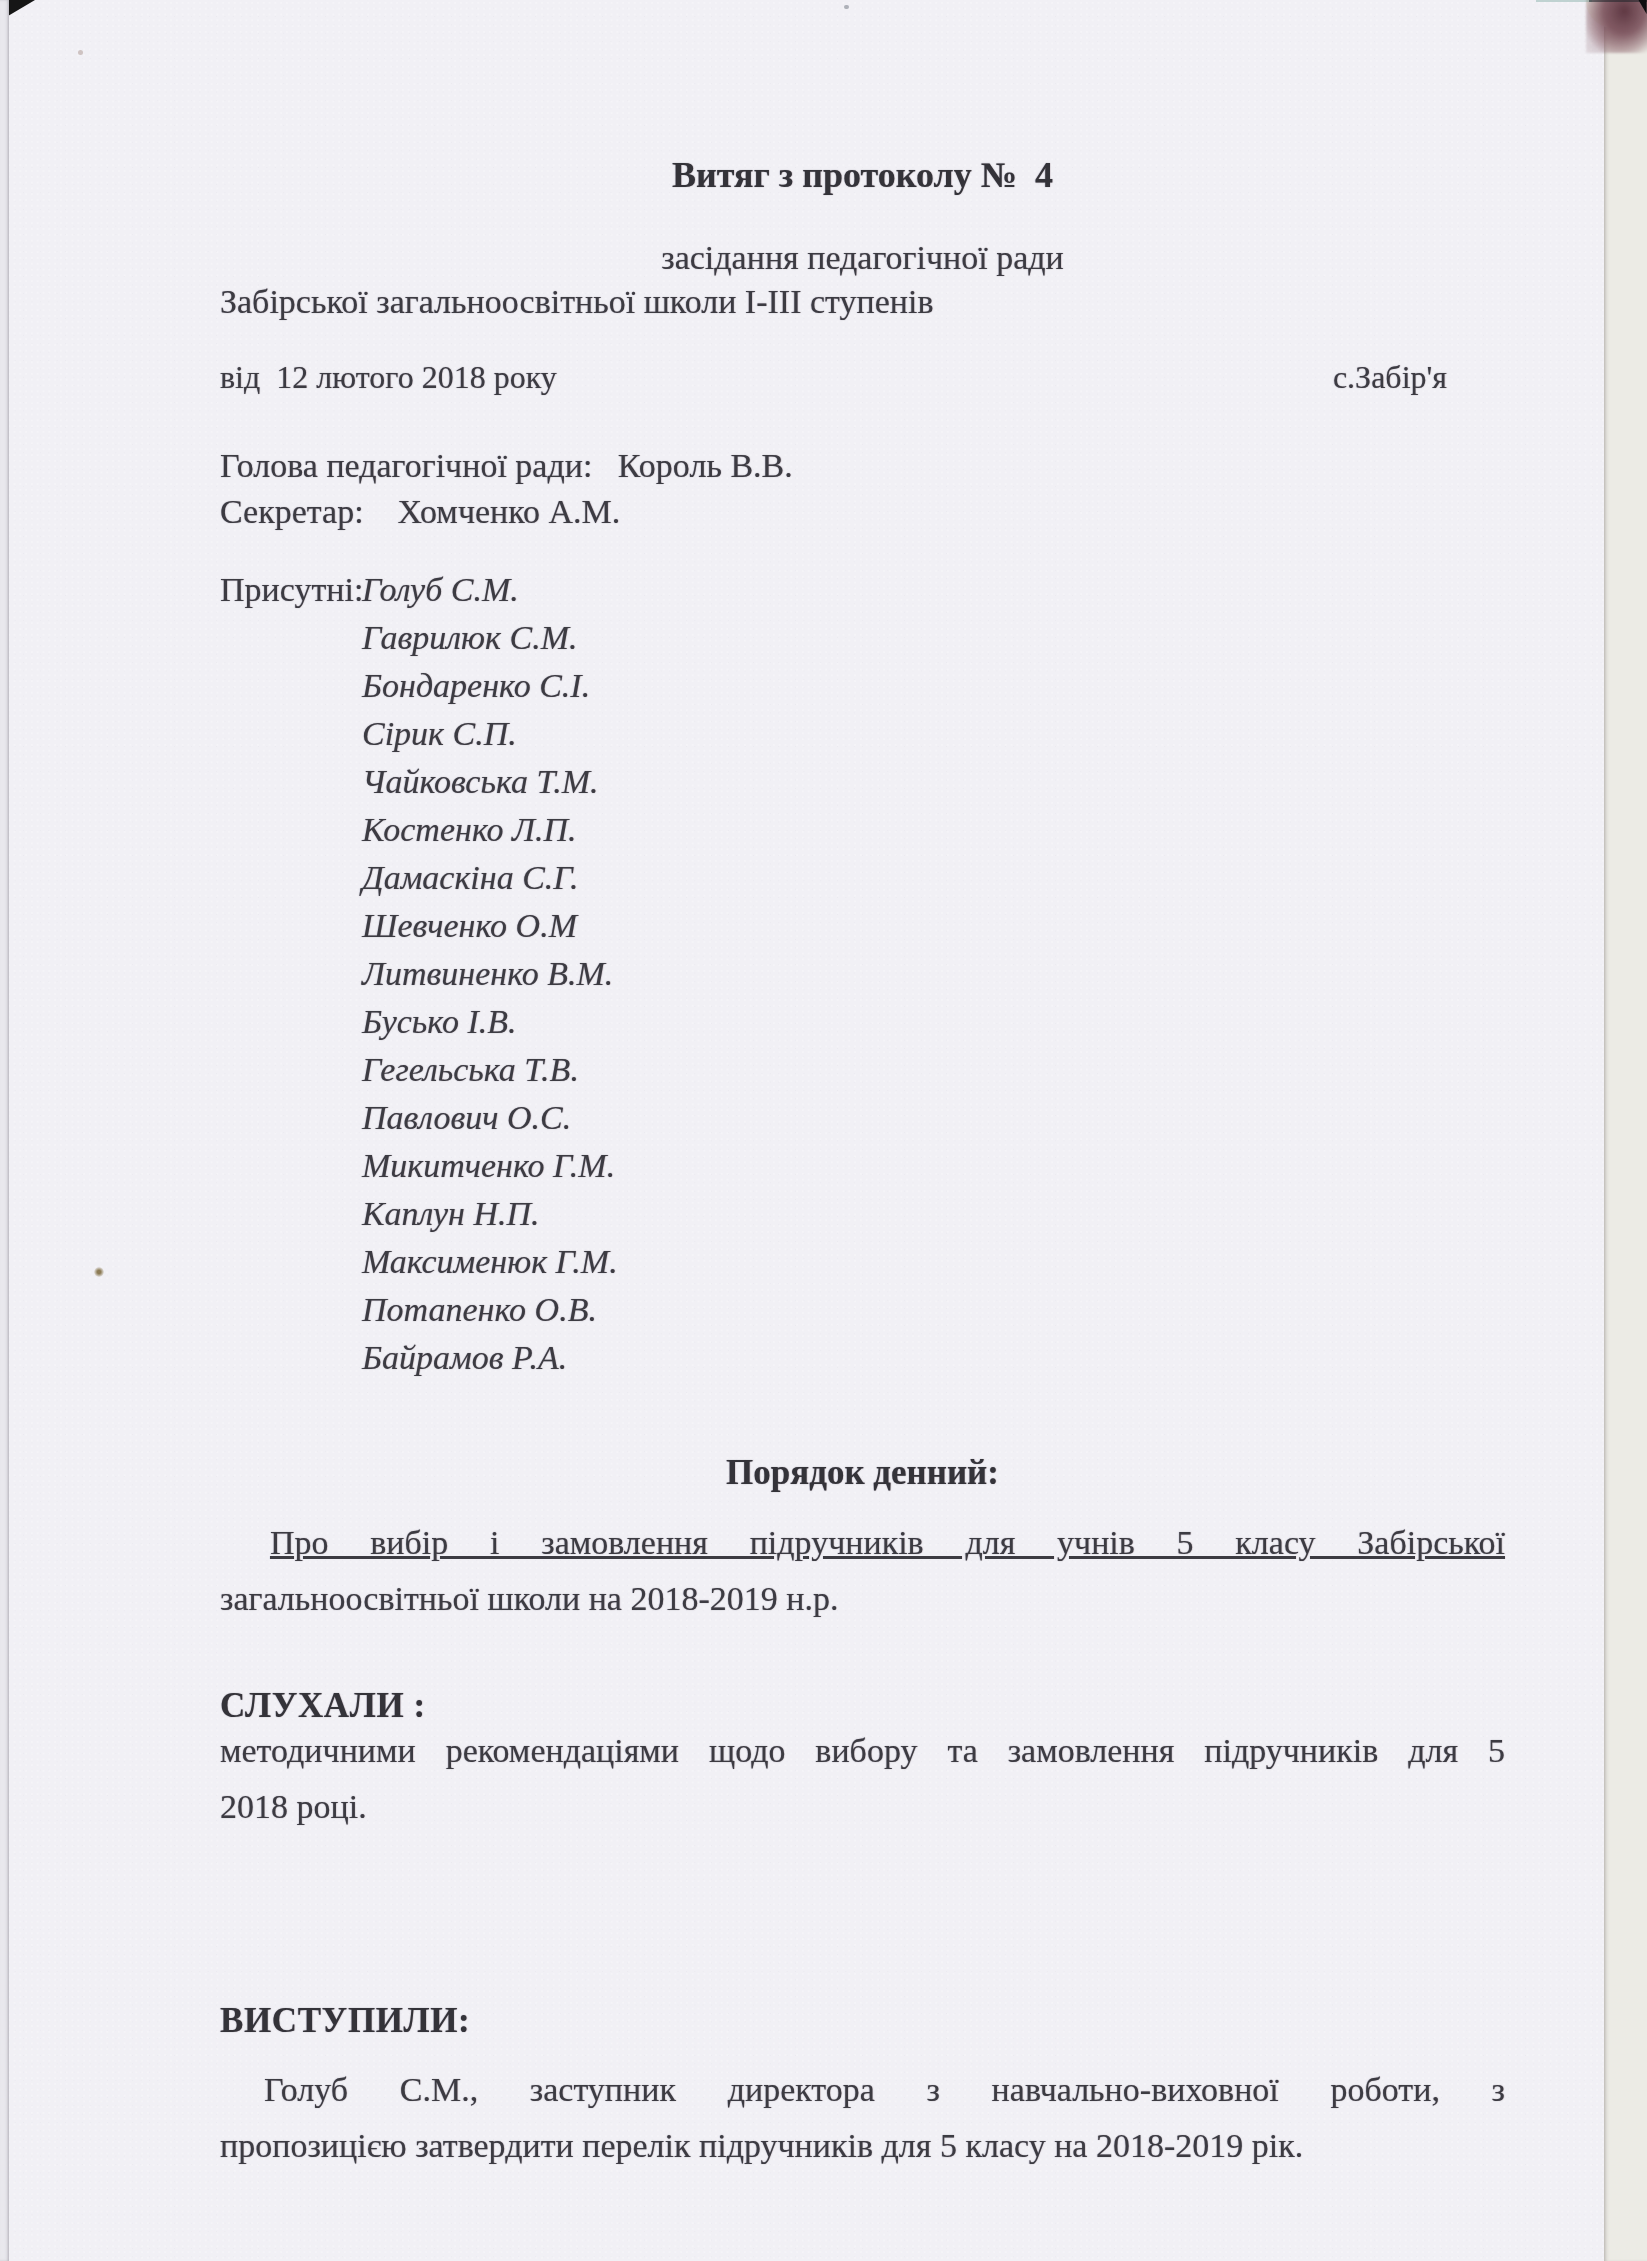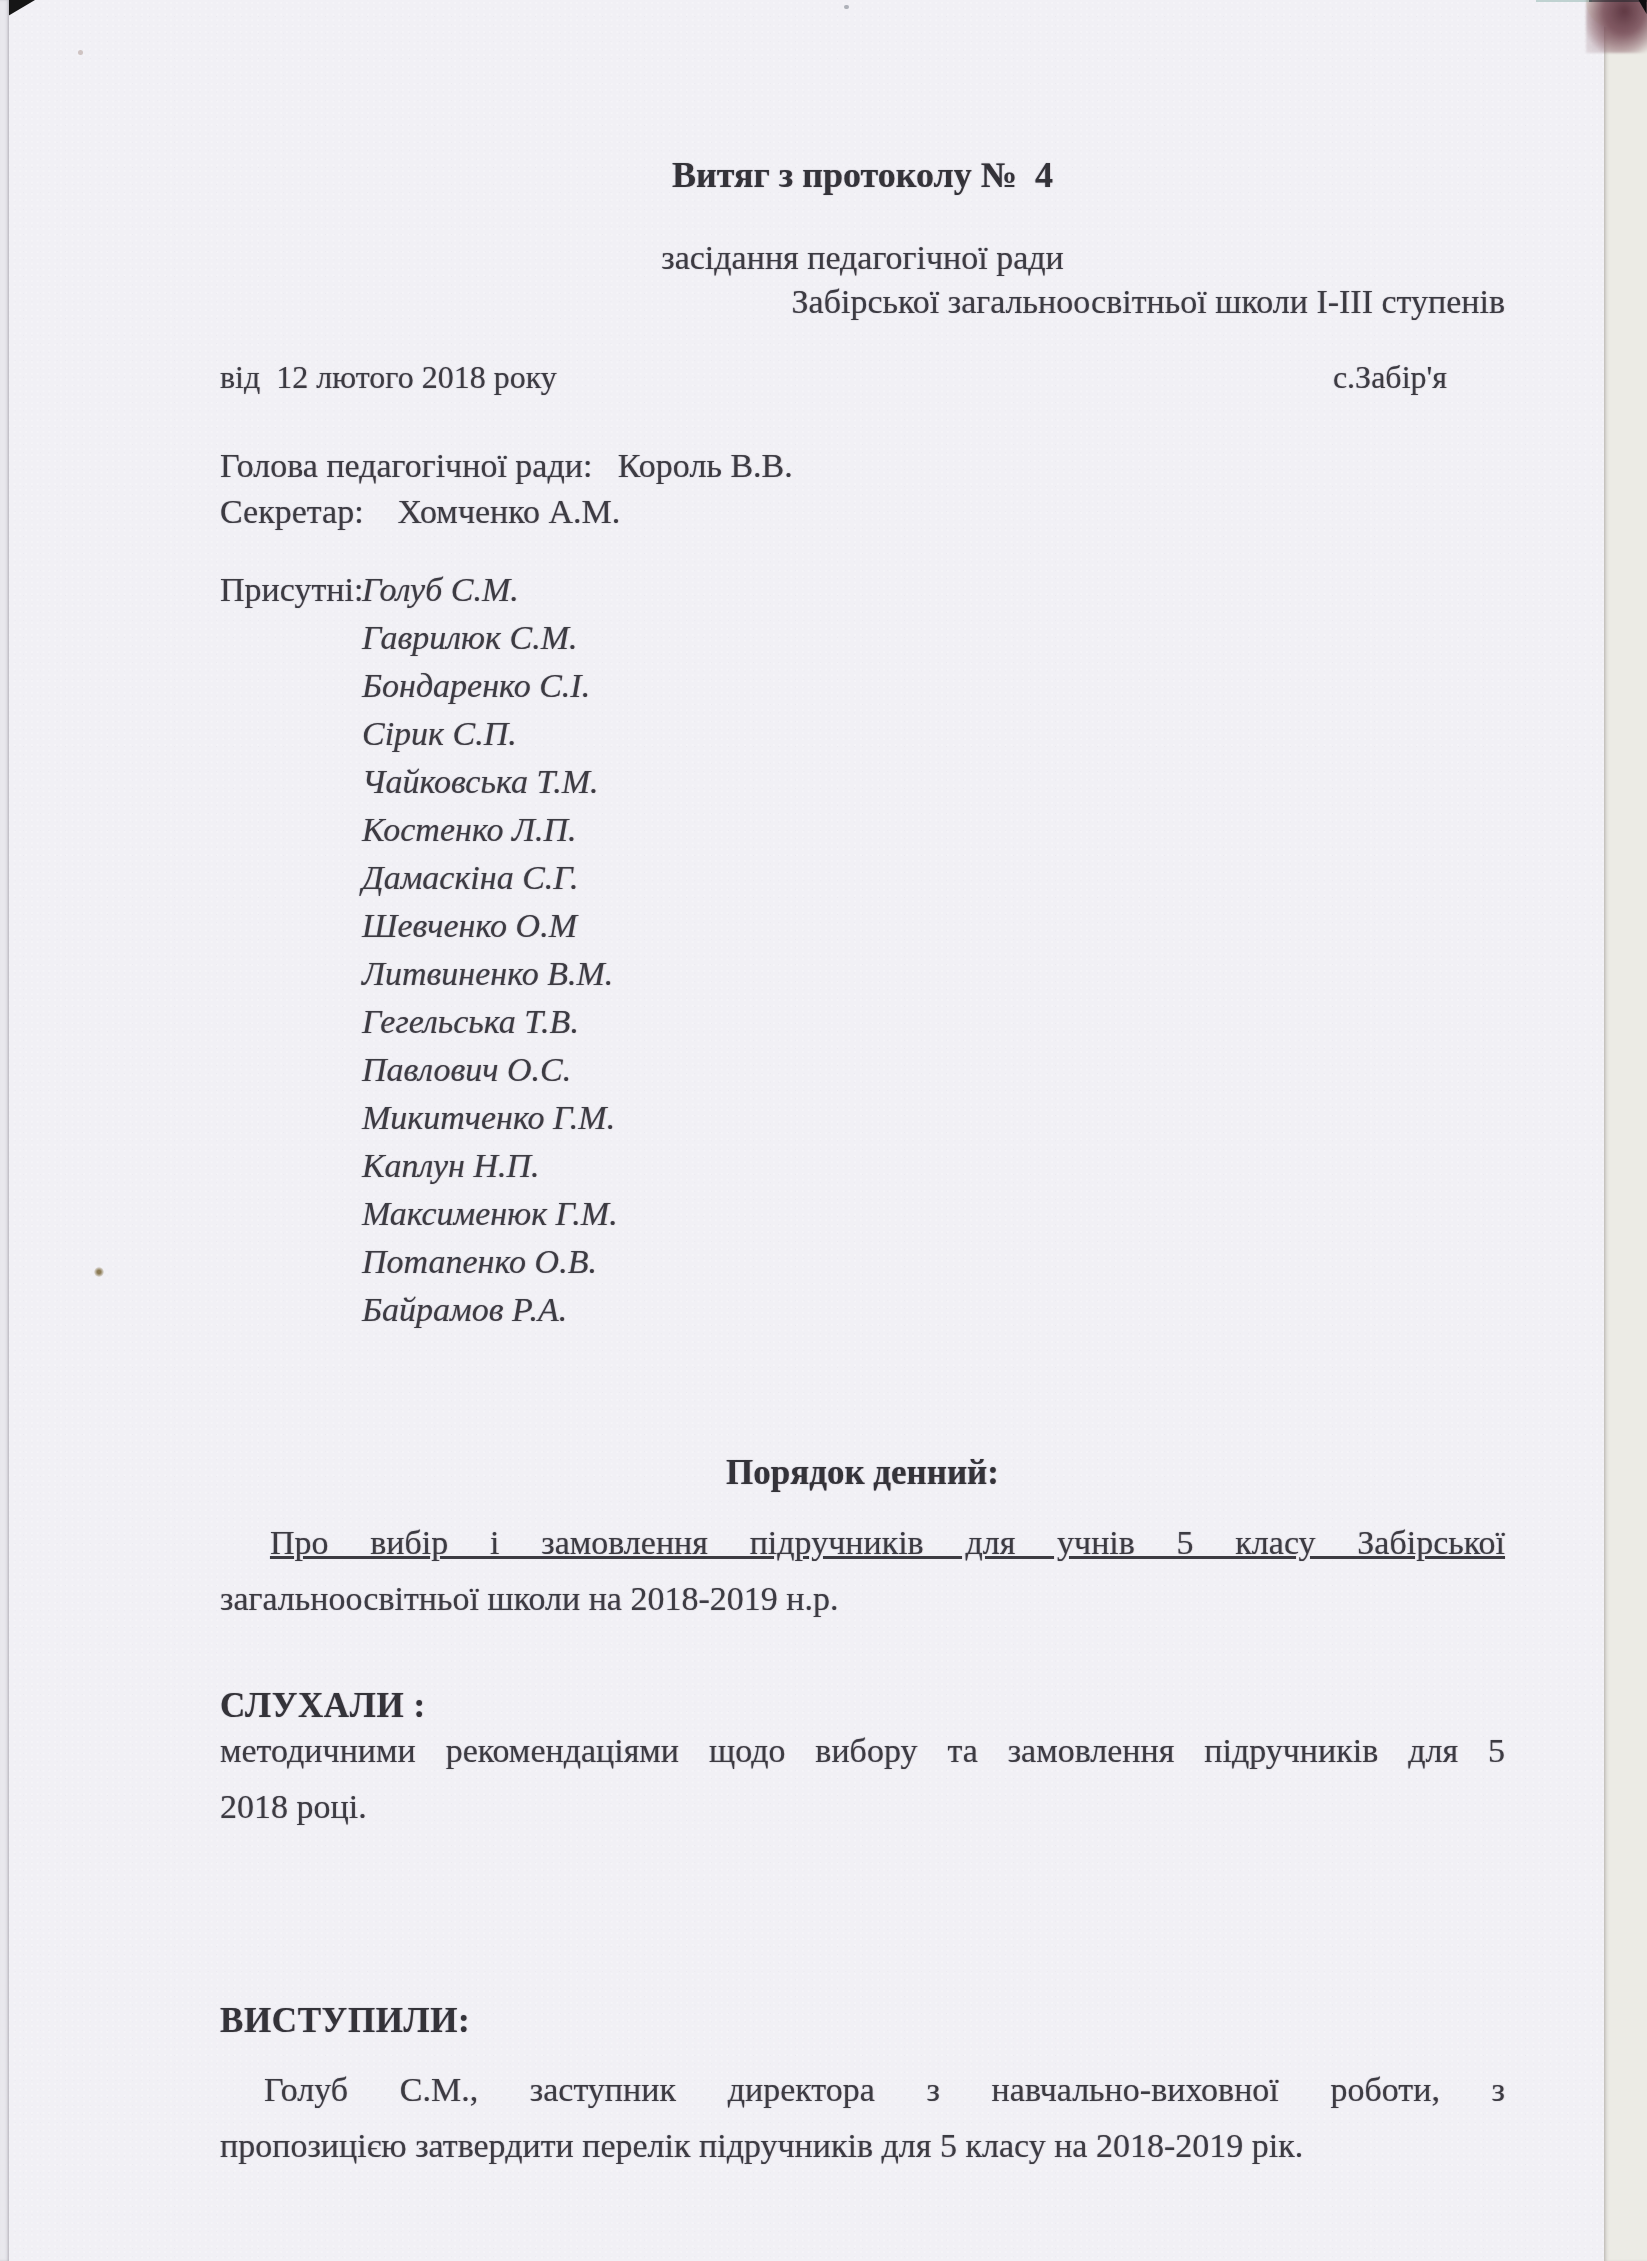--- a/index.html
+++ b/index.html
@@ -39,21 +39,21 @@
 
   .title {
     top: 154px;
     text-align: center;
     font-size: 36px;
     font-weight: 700;
     margin: 0;
     color: #343339;
   }
   .subtitle1 { top: 239px; text-align: center; font-size: 34px; }
-  .subtitle2 { top: 283px; text-align: right; font-size: 34px; }
+  .subtitle2 { top: 283px; text-align: left; font-size: 34px; }
 
   .date-row {
     top: 359px;
     display: flex;
     justify-content: space-between;
     font-size: 32px;
     padding-right: 58px;
   }
   .chairman { top: 447px; font-size: 34px; }
   .secretary { top: 493px; font-size: 34px; }
@@ -190,20 +190,21 @@
       <div class="attendee-names">
         <div class="attendee-row txt">Голуб С.М.</div>
         <div class="attendee-row txt">Гаврилюк С.М.</div>
         <div class="attendee-row txt">Бондаренко С.І.</div>
         <div class="attendee-row txt">Сірик С.П.</div>
         <div class="attendee-row txt">Чайковська Т.М.</div>
         <div class="attendee-row txt">Костенко Л.П.</div>
         <div class="attendee-row txt">Дамаскіна С.Г.</div>
         <div class="attendee-row txt">Шевченко О.М</div>
         <div class="attendee-row txt">Литвиненко В.М.</div>
+        <div class="attendee-row txt">Бусько І.В.</div>
         <div class="attendee-row txt">Гегельська Т.В.</div>
         <div class="attendee-row txt">Павлович О.С.</div>
         <div class="attendee-row txt">Микитченко Г.М.</div>
         <div class="attendee-row txt">Каплун Н.П.</div>
         <div class="attendee-row txt">Максименюк Г.М.</div>
         <div class="attendee-row txt">Потапенко О.В.</div>
         <div class="attendee-row txt">Байрамов Р.А.</div>
       </div>
     </div>
 

